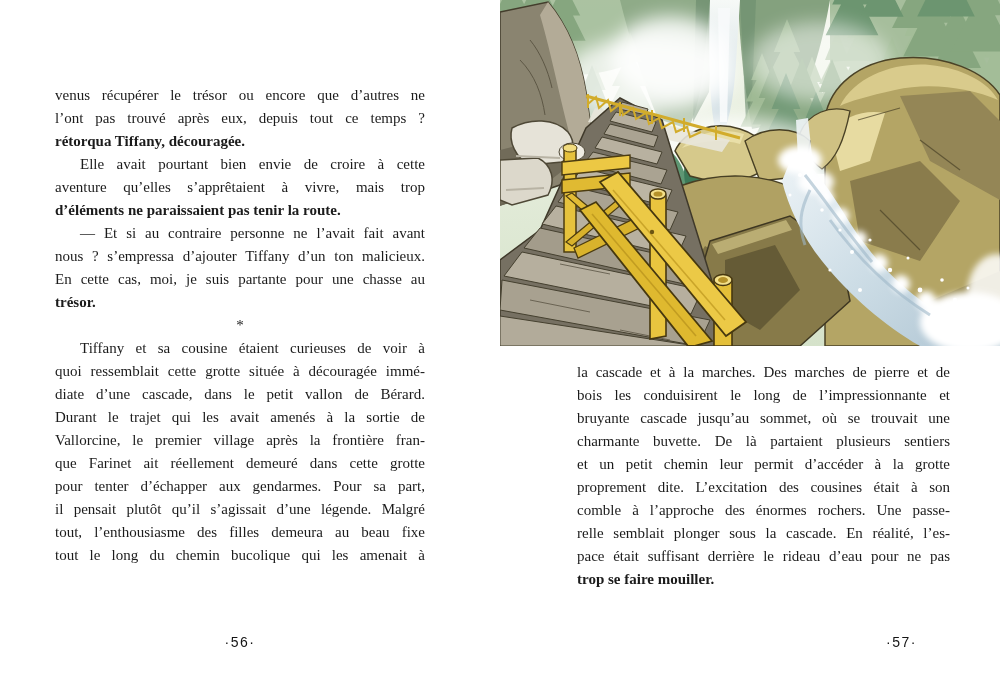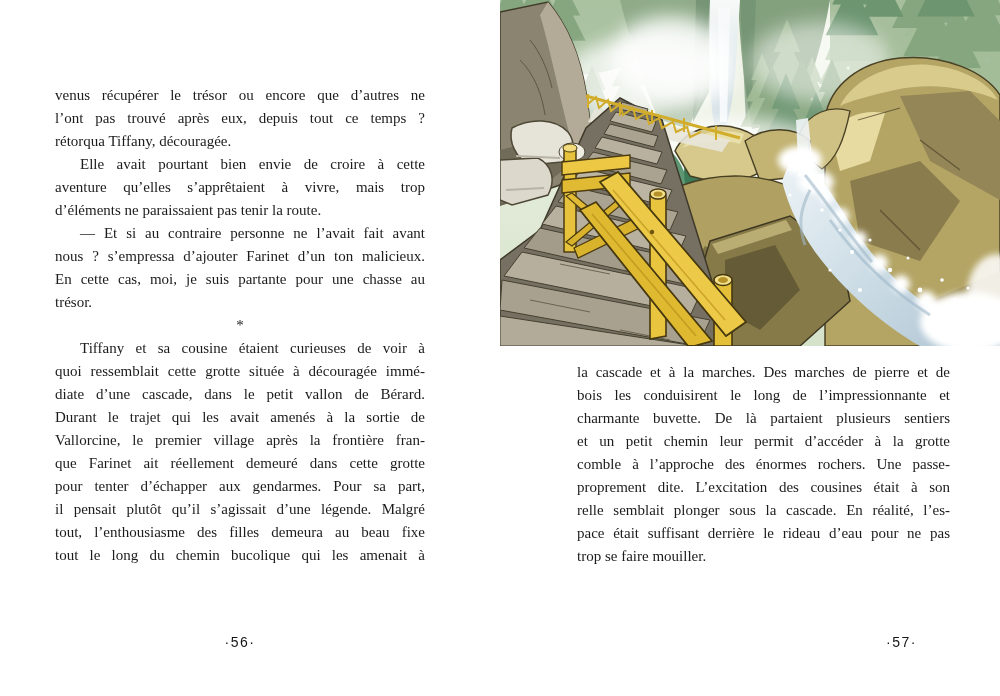--- a/index.html
+++ b/index.html
@@ -6,21 +6,21 @@
   body{
     width:1000px;height:696px;position:relative;background:#ffffff;
     font-family:"Liberation Serif","DejaVu Serif",serif;color:#1b1b1b;
     overflow:hidden;
   }
   .textcol{position:absolute;font-size:15px;line-height:23px;text-align:justify;}
   .left-col{left:55px;top:84px;width:370px;}
   .right-col{left:577px;top:361px;width:373px;}
   .bline{height:23px;overflow:hidden;text-align:justify;text-align-last:justify;}
   .bline.indent{text-indent:25px;}
-  .bline.endline{text-align-last:left;}
+  .bline.endline{text-align-last:left;font-weight:bold;}
   .separator{height:23px;line-height:23px;text-align:center;text-align-last:center;font-size:15px;}
   .pagenum{
     position:absolute;top:633px;height:18px;line-height:18px;
     font-family:"Liberation Sans","DejaVu Sans",sans-serif;
     font-size:14px;letter-spacing:1.5px;text-align:center;color:#141414;
   }
   .pagenum-left{left:55px;width:370px;}
   .pagenum-right{left:544px;width:373px;text-align:right;}
   .illustration{position:absolute;left:500px;top:0;width:500px;height:346px;overflow:hidden;}
   .illustration svg{display:block;}
@@ -244,21 +244,21 @@
 
 <div>
   <div class="textcol left-col">
       <div class="bline">venus récupérer le trésor ou encore que d’autres ne</div>
       <div class="bline">l’ont pas trouvé après eux, depuis tout ce temps ?</div>
       <div class="bline endline">rétorqua Tiffany, découragée.</div>
       <div class="bline indent">Elle avait pourtant bien envie de croire à cette</div>
       <div class="bline">aventure qu’elles s’apprêtaient à vivre, mais trop</div>
       <div class="bline endline">d’éléments ne paraissaient pas tenir la route.</div>
       <div class="bline indent">— Et si au contraire personne ne l’avait fait avant</div>
-      <div class="bline">nous ? s’empressa d’ajouter Farinet d’un ton malicieux.</div>
+      <div class="bline">nous ? s’empressa d’ajouter Tiffany d’un ton malicieux.</div>
       <div class="bline">En cette cas, moi, je suis partante pour une chasse au</div>
       <div class="bline endline">trésor.</div>
       <div class="separator">*</div>
       <div class="bline indent">Tiffany et sa cousine étaient curieuses de voir à</div>
       <div class="bline">quoi ressemblait cette grotte située à découragée immé-</div>
       <div class="bline">diate d’une cascade, dans le petit vallon de Bérard.</div>
       <div class="bline">Durant le trajet qui les avait amenés à la sortie de</div>
       <div class="bline">Vallorcine, le premier village après la frontière fran-</div>
       <div class="bline">que Farinet ait réellement demeuré dans cette grotte</div>
       <div class="bline">pour tenter d’échapper aux gendarmes. Pour sa part,</div>
@@ -266,22 +266,23 @@
       <div class="bline">tout, l’enthousiasme des filles demeura au beau fixe</div>
       <div class="bline">tout le long du chemin bucolique qui les amenait à</div>
     </div>
   <div class="pagenum pagenum-left">·56·</div>
 </div>
 
 <div>
   <div class="textcol right-col">
       <div class="bline">la cascade et à la marches. Des marches de pierre et de</div>
       <div class="bline">bois les conduisirent le long de l’impressionnante et</div>
+      <div class="bline">bruyante cascade jusqu’au sommet, où se trouvait une</div>
       <div class="bline">charmante buvette. De là partaient plusieurs sentiers</div>
       <div class="bline">et un petit chemin leur permit d’accéder à la grotte</div>
+      <div class="bline">proprement dite. L’excitation des cousines était à son</div>
       <div class="bline">comble à l’approche des énormes rochers. Une passe-</div>
-      <div class="bline">proprement dite. L’excitation des cousines était à son</div>
       <div class="bline">relle semblait plonger sous la cascade. En réalité, l’es-</div>
       <div class="bline">pace était suffisant derrière le rideau d’eau pour ne pas</div>
       <div class="bline endline">trop se faire mouiller.</div>
     </div>
   <div class="pagenum pagenum-right">·57·</div>
 </div>
 
 </body></html>

